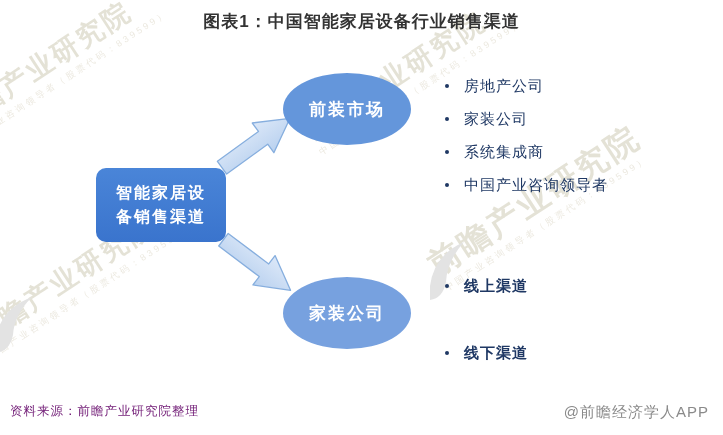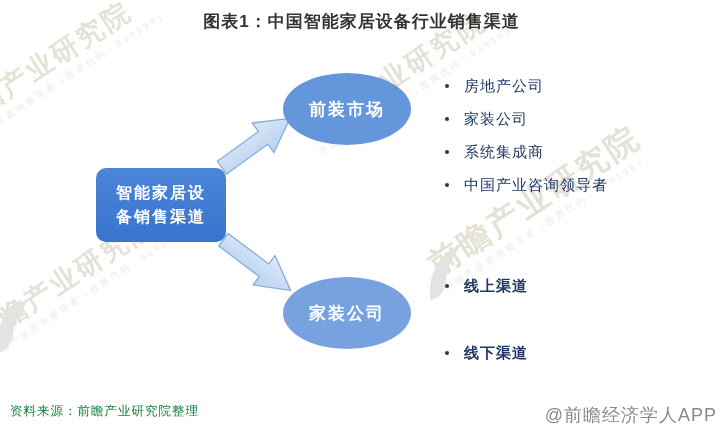--- a/index.html
+++ b/index.html
@@ -47,22 +47,22 @@
   .arrow-bot{left:213px;top:244px;transform:rotate(37deg);}
   
   .list{position:absolute;left:445px;}
   .list1{top:76px;}
   .list2{top:276px;font-weight:bold;}
   .li{display:flex;align-items:center;color:#1f3864;font-size:15px;letter-spacing:1px;line-height:20px;}
   .list1 .li{margin-bottom:13px;}
   .list2 .li{margin-bottom:47px;}
   .dot{width:4px;height:4px;border-radius:50%;background:#1f3864;margin-right:15px;flex:0 0 auto;}
   
-  .src{position:absolute;left:10px;top:403px;font-size:12.5px;color:#15803d;letter-spacing:1px;}
-  .credit{position:absolute;right:6px;top:403px;font-size:18px;color:#8a8a8a;letter-spacing:1px;}
+  .src{position:absolute;left:10px;top:403px;font-size:12.5px;color:#701a75;letter-spacing:1px;}
+  .credit{position:absolute;right:14px;top:403px;font-size:15px;color:#8a8a8a;letter-spacing:1px;}
 </style>
 </head>
 <body>
 
 <div class="canvas">
 
   <div class="wm wm1">
     <div class="wm-big">前瞻产业研究院</div>
     <div class="wm-small">中国产业咨询领导者（股票代码：839599）</div>
   </div>

